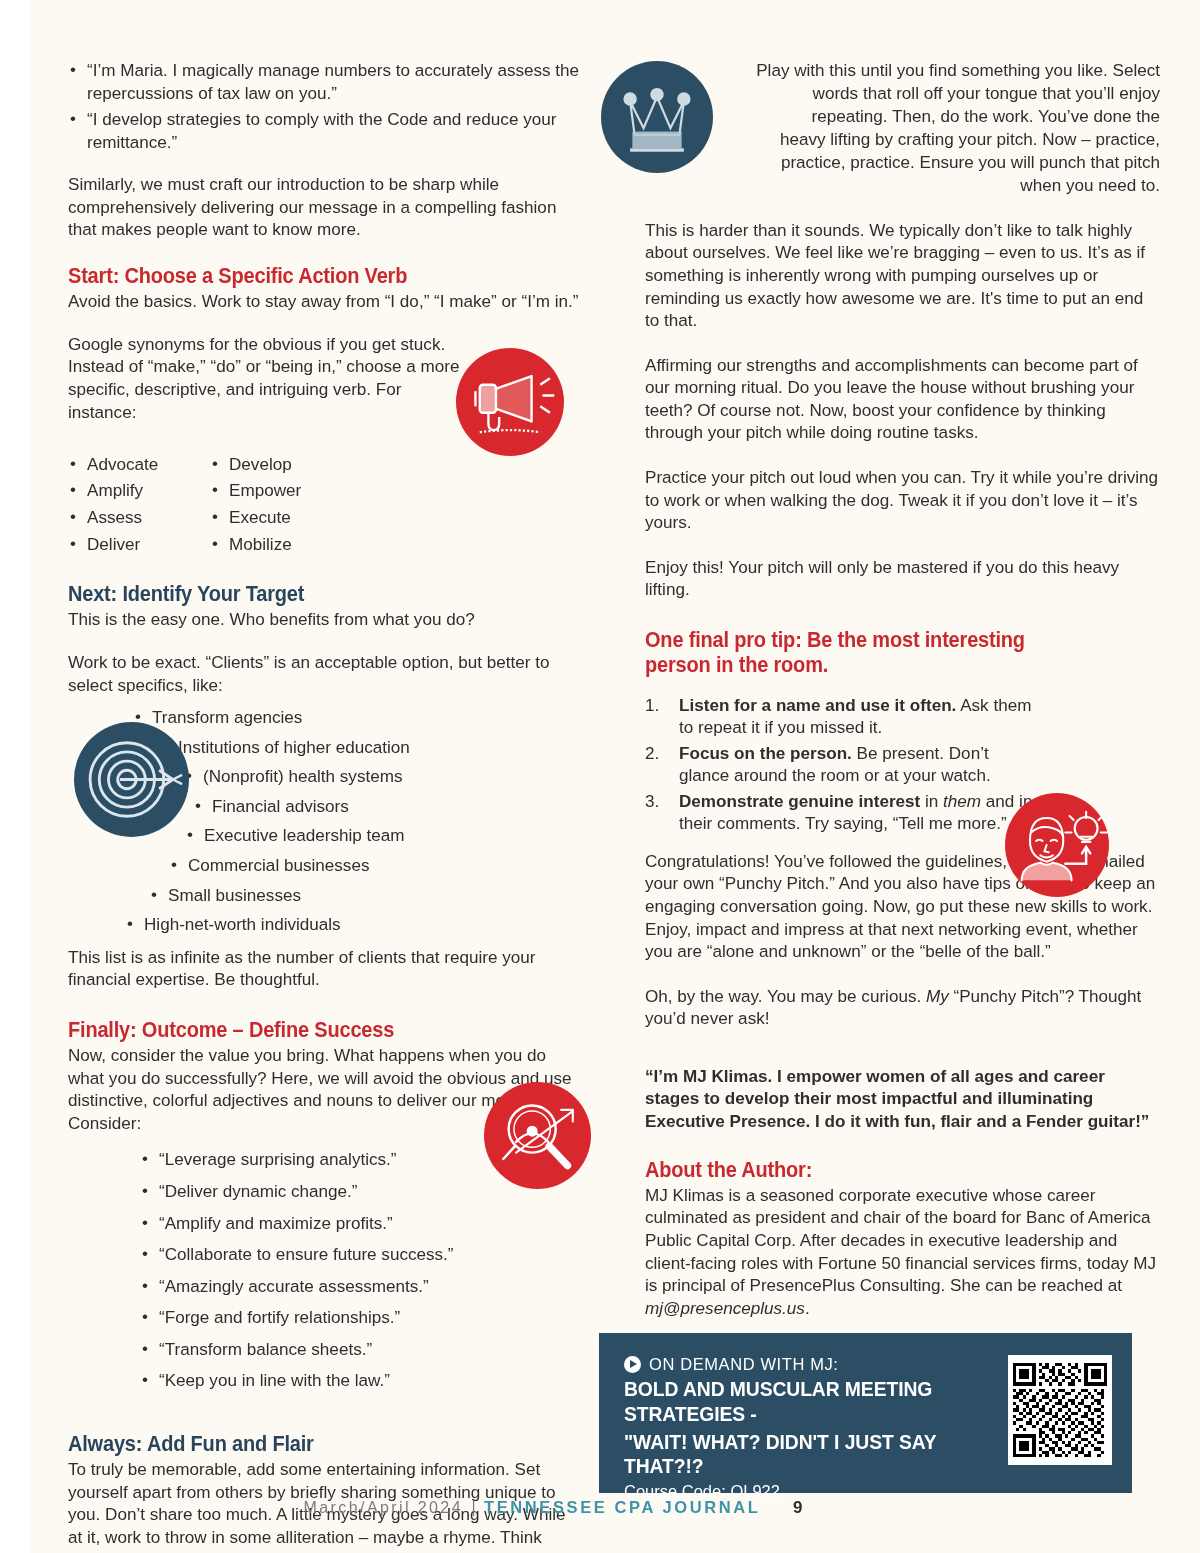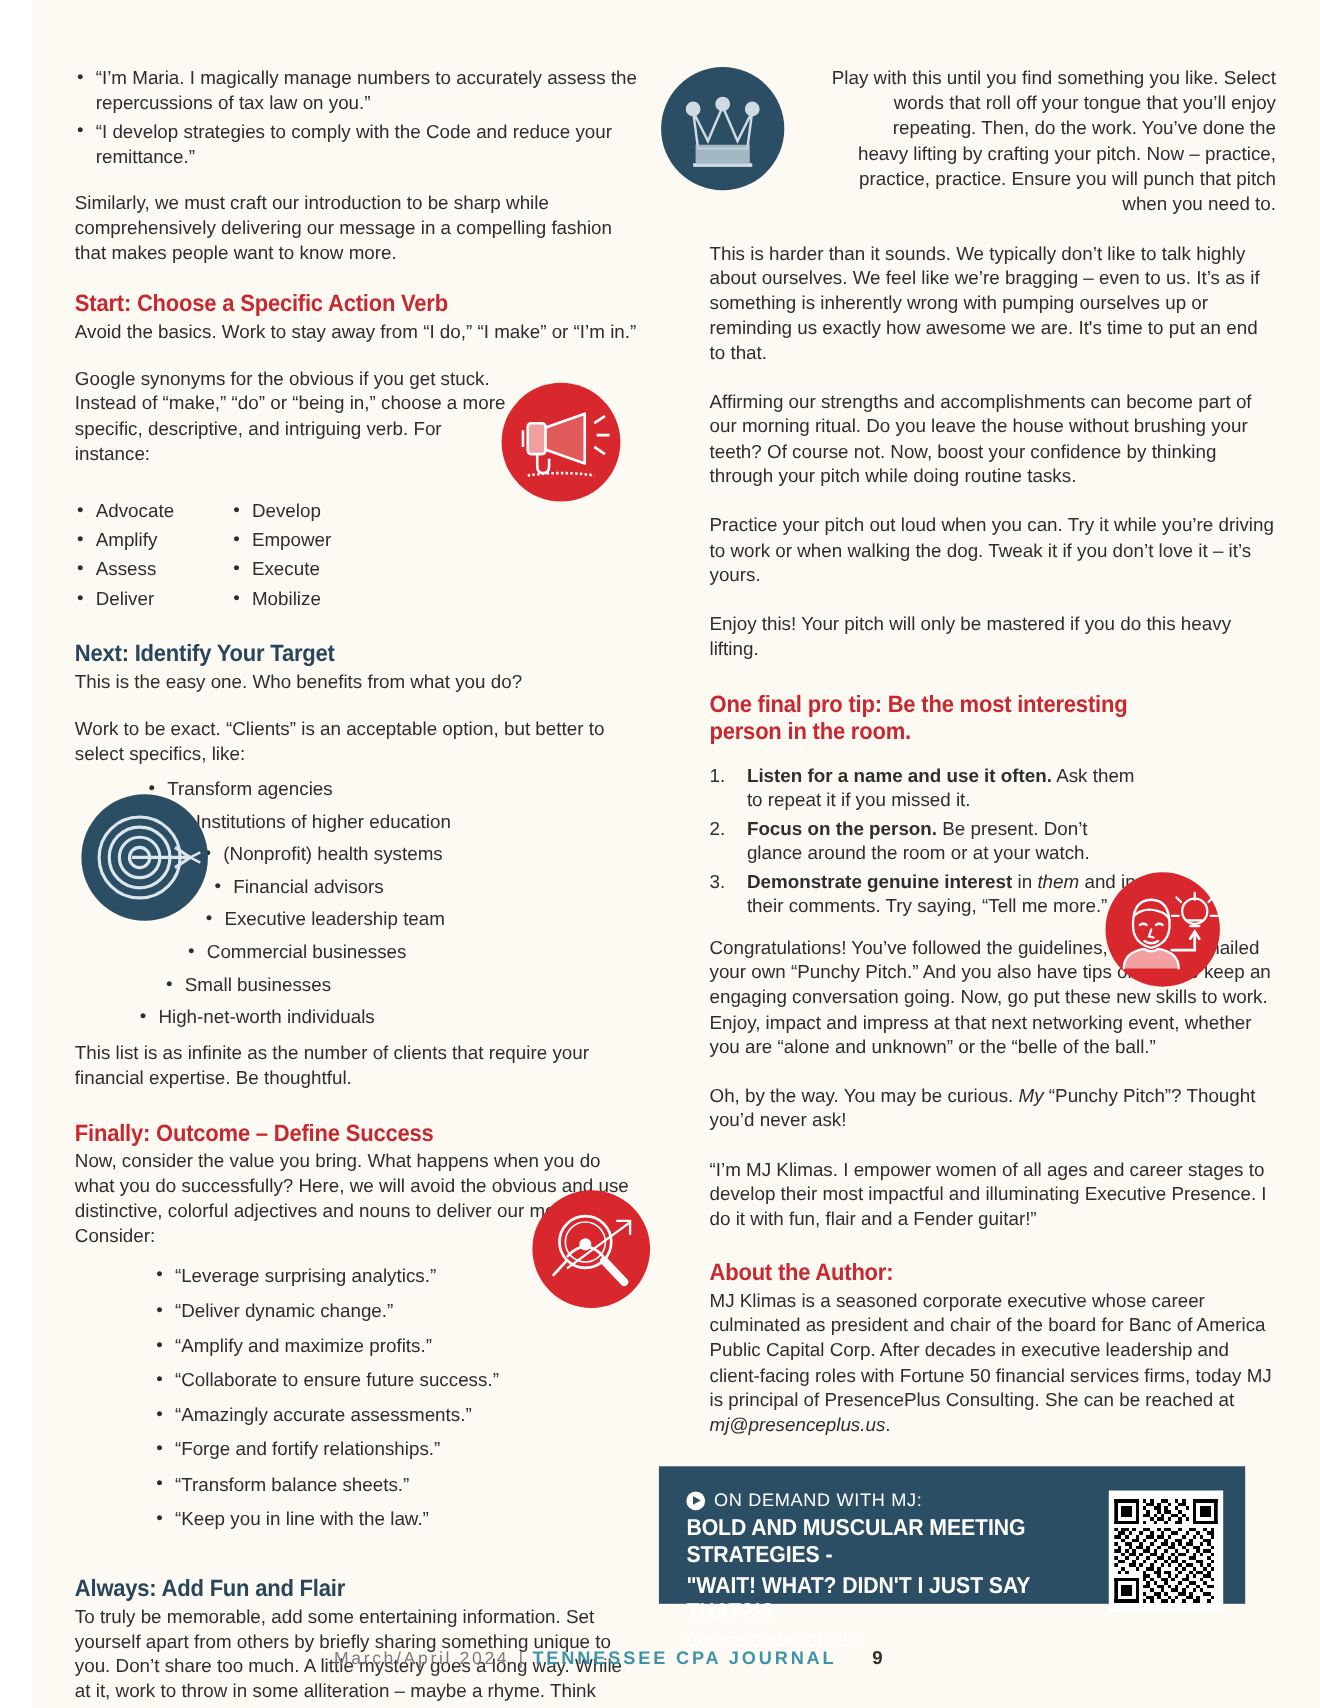--- a/index.html
+++ b/index.html
@@ -200,21 +200,21 @@
     height: 118px;
     shape-outside: circle(52%);
   }
 
   
   .promo {
     position: absolute;
     left: 599px;
     top: 1333px;
     width: 533px;
-    height: 125px;
+    height: 160px;
     background: #2c4e65;
     box-sizing: border-box;
     padding: 22px 20px 0 25px;
   }
   .promo-inner { display: flex; }
   .promo-text { flex: 1; }
   .promo-line1 {
     display: flex;
     align-items: center;
     color: #ffffff;
@@ -409,21 +409,21 @@
           <li><b>Listen for a name and use it often.</b><span> Ask them to repeat it if you missed it.</span></li>
           <li><b>Focus on the person.</b><span> Be present. Don’t glance around the room or at your watch.</span></li>
           <li><b>Demonstrate genuine interest</b><span> in</span><i> them</i><span> and in their comments. Try saying, “Tell me more.”</span></li>
         </ol>
         <p class="tight">Congratulations! You’ve followed the guidelines, and you’ve nailed your own “Punchy Pitch.” And you also have tips on how to keep an engaging conversation going. Now, go put these new skills to work. Enjoy, impact and impress at that next networking event, whether you are “alone and unknown” or the “belle of the ball.”</p>
         <div class="clear"></div>
       </div>
 
       <p style="margin-top:22px;"><span>Oh, by the way. You may be curious. </span><i>My</i><span> “Punchy Pitch”? Thought you’d never ask!</span></p>
 
-      <p style="margin-top:22px;">“I’m MJ Klimas. I empower women of all ages and career stages to develop their most impactful and illuminating Executive Presence. I do it with fun, flair and a Fender guitar!”</p>
+      <p style="margin-top:35px;font-weight:bold;">“I’m MJ Klimas. I empower women of all ages and career stages to develop their most impactful and illuminating Executive Presence. I do it with fun, flair and a Fender guitar!”</p>
 
       <h2 class="red" style="margin-top:24px;">About the Author:</h2>
       <p><span>MJ Klimas is a seasoned corporate executive whose career culminated as president and chair of the board for Banc of America Public Capital Corp. After decades in executive leadership and client-facing roles with Fortune 50 financial services firms, today MJ is principal of PresencePlus Consulting. She can be reached at </span><i>mj@presenceplus.us</i><span>.</span></p>
     </div>
 
     <div class="icon-circle circ-navy" style="left:601px;top:61px;width:112px;height:112px;">
       <svg viewBox="0 0 100 100" width="112" height="112">
         <g stroke="#cfdbe3" stroke-width="2" fill="none">
           <path d="M26 36 L38 60 L50 32 L62 60 L74 36 L70 66 L30 66 Z"></path>
           <circle cx="26" cy="34" r="5" fill="#cfdbe3"></circle>

